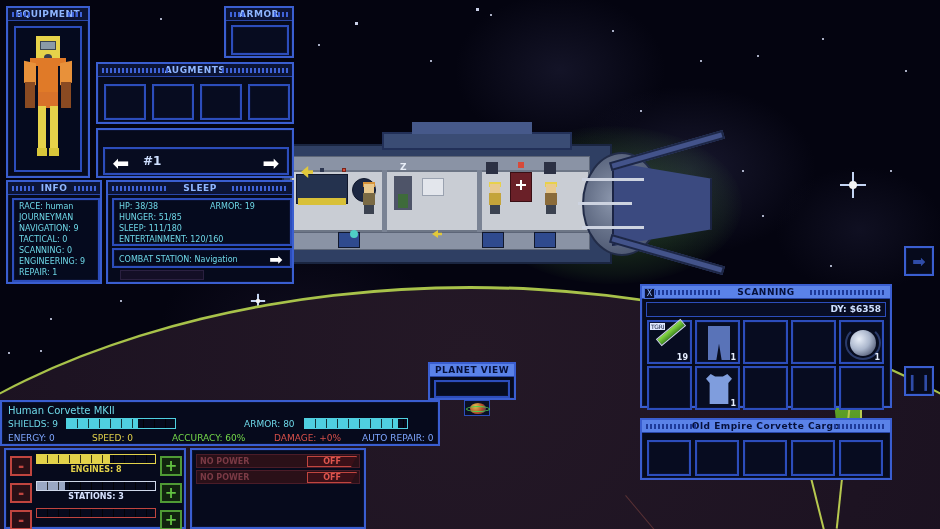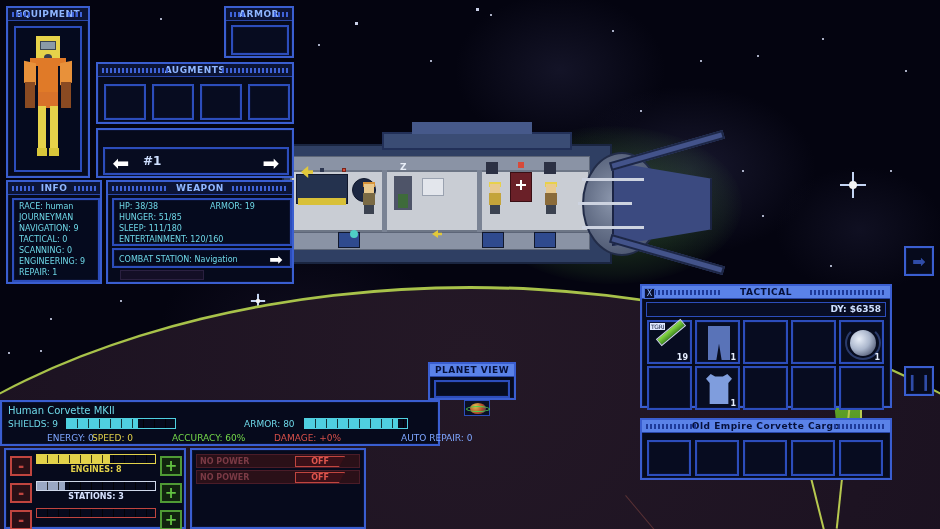--- a/index.html
+++ b/index.html
@@ -164,21 +164,21 @@
 
   .slot {
     background:#070c20;
     border:2px solid #2c4dbb;
     box-shadow: inset 0 0 0 1px #0a1130;
     position:relative;
   }
 
   .txt { font-size:9px; font-family:"DejaVu Sans", sans-serif; white-space:nowrap; }
   .cyan { color:#6ed8e8; }
-  .blue { color:#7ea6ff;margin-left:39px; }
+  .blue { color:#7ea6ff; }
   .yellow { color:#e2d24a; }
   .green { color:#74d84a; }
   .red { color:#d8504a; }
   .white { color:#d7e2ff; }
 
   
   #equipment-panel { left:6px; top:6px; width:84px; height:172px; }
   .portrait-box {
     position:absolute; left:6px; top:18px; width:68px; height:146px;
     border:2px solid #2c4dbb; background:#050a1e;
@@ -303,21 +303,21 @@
     position:absolute; left:0; top:11px; width:120px;
     text-align:center; font-size:8px; font-weight:bold;
   }
 
   .sys-row {
     position:absolute; left:4px; width:164px; height:14px;
     background:#2a1018; border:1px solid #4a1c28;
   }
   .sys-name { position:absolute; left:3px; top:2px; font-size:8px; color:#7a3a45; font-weight:bold; }
   .sys-toggle {
-    position:absolute; right:14px; top:1px; width:50px; height:11px;
+    position:absolute; right:2px; top:1px; width:50px; height:11px;
     border:1px solid #c0453f; background:#3a1018;
     color:#e0564e; font-size:8px; font-weight:bold;
     text-align:center; line-height:9px;
     clip-path: polygon(0 0, 100% 0, 88% 100%, 0 100%);
     margin-left: 24px;
   }
 </style>
 </head>
 <body>
 
@@ -502,21 +502,21 @@
       <div class="info-line cyan" style="top:35px">TACTICAL: 0</div>
       <div class="info-line cyan" style="top:46px">SCANNING: 0</div>
       <div class="info-line cyan" style="top:57px">ENGINEERING: 9</div>
       <div class="info-line cyan" style="top:68px">REPAIR: 1</div>
     </div>
   </div>
 
   <div class="ui-panel" id="status-panel">
     <div class="ui-title">
       <span class="dots-l" style="width:56px"></span>
-      <span>WEAPON</span>
+      <span>SLEEP</span>
       <span class="dots-r" style="width:56px"></span>
     </div>
     <div class="slot" style="position:absolute;left:4px;top:16px;width:180px;height:48px;background:#050a1e">
       <div class="info-line cyan" style="top:2px">HP: 38/38</div>
       <div class="info-line cyan" style="left:96px;top:2px">ARMOR: 19</div>
       <div class="info-line cyan" style="top:13px">HUNGER: 51/85</div>
       <div class="info-line cyan" style="top:24px">SLEEP: 111/180</div>
       <div class="info-line cyan" style="top:35px">ENTERTAINMENT: 120/160</div>
     </div>
     <div class="slot" style="position:absolute;left:4px;top:66px;width:180px;height:20px;background:#050a1e">
@@ -532,21 +532,21 @@
       <div class="pv-icon">
         <div class="pv-planet"></div>
         <div class="pv-ring"></div>
       </div>
     </div>
   </div>
 
   <div class="ui-panel" id="inventory-panel">
     <div class="ui-title solid">
       <span class="dots-l" style="width:76px;background:repeating-linear-gradient(to right,#1e3a9a 0 2px,transparent 2px 4px)"></span>
-      <span>TACTICAL</span>
+      <span>SCANNING</span>
       <span class="dots-r" style="width:76px;background:repeating-linear-gradient(to right,#1e3a9a 0 2px,transparent 2px 4px)"></span>
     </div>
     <div class="inv-close">X</div>
     <div class="money-bar">DY: $6358</div>
 
     <div class="slot inv-slot" style="left:5px;top:34px">
       <div class="item-label">TGRI</div>
       <div class="vial"></div>
       <div class="inv-qty">19</div>
     </div>

